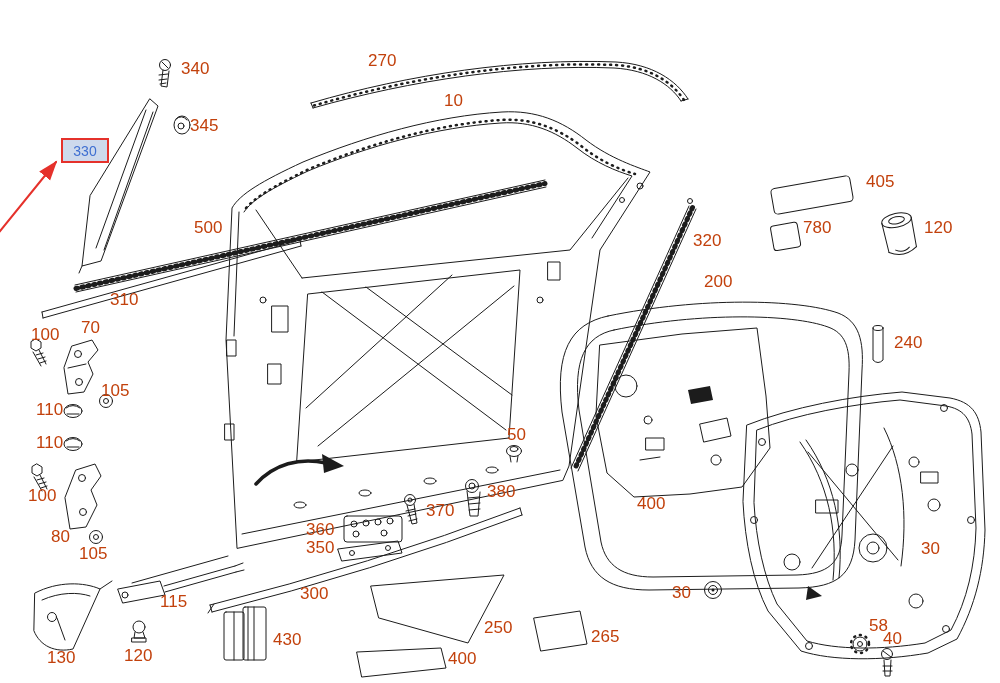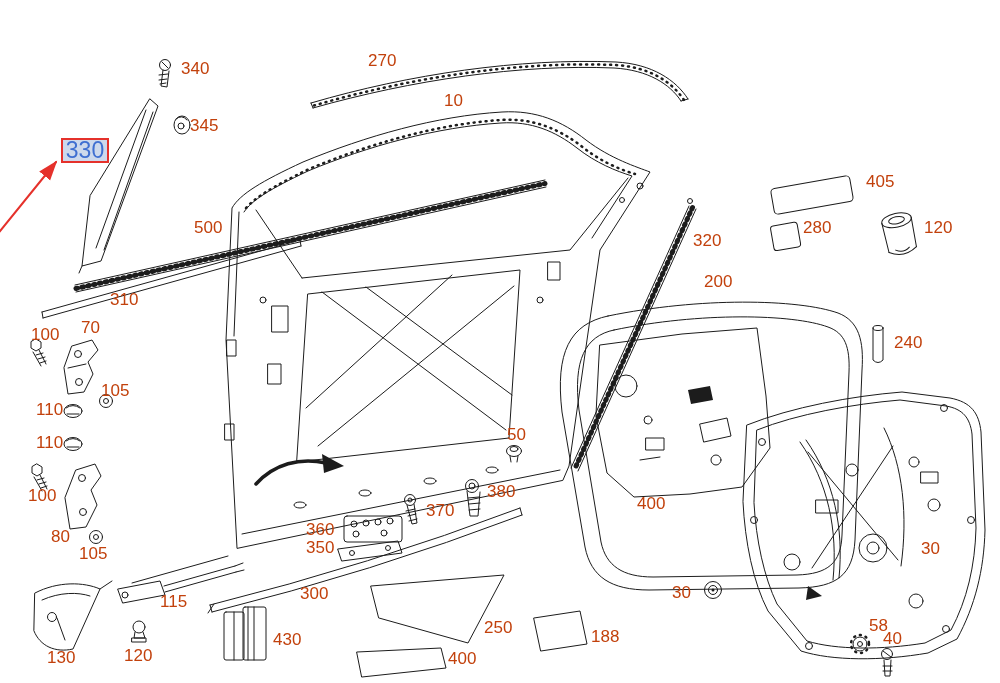--- a/index.html
+++ b/index.html
@@ -12,21 +12,21 @@
   #diagram-svg .rungs   { stroke-width:5; stroke-dasharray:1.5 4.5; }
   #diagram-svg .rungs2  { stroke-width:2.5; stroke-dasharray:1 5; }
   #diagram-svg .thick   { stroke-width:3.5; }
   #diagram-svg .redline { stroke:#e5312b; stroke-width:2; }
   #diagram-svg .redfill { fill:#e5312b; stroke:none; }
   .part-label { position:absolute; font-size:17px; color:#c2410c; line-height:1.1;
                 cursor:pointer; user-select:none; white-space:nowrap; }
   #highlight-330 { position:absolute; left:61px; top:138px; width:48px; height:25px;
                    border:2px solid #e5312b; background:#cdd9ec; color:#3f6fd1;
                    display:flex; align-items:center; justify-content:center;
-                   font-size:23px; cursor:pointer; }
+                   font-size:14px; cursor:pointer; }
 </style>
 </head>
 <body>
 
 <div id="stage">
 
 <svg id="diagram-svg" width="1000" height="683" viewBox="0 0 1000 683">
   <defs>
     <marker id="redarrow" markerWidth="12" markerHeight="10" refX="9" refY="3.5" orient="auto" markerUnits="strokeWidth">
       <path d="M0,0 L10,3.5 L0,7 Z" class="redfill" style="fill: rgb(229, 49, 43);"></path>
@@ -341,21 +341,21 @@
 
 <div id="highlight-330" style="border-color: rgb(229, 49, 43); background: rgb(205, 217, 236); color: rgb(63, 111, 209);">330</div>
 
 <div class="part-label" style="left:181px;top:60px">340</div>
 <div class="part-label" style="left:190px;top:117px">345</div>
 <div class="part-label" style="left:368px;top:52px">270</div>
 <div class="part-label" style="left:444px;top:92px">10</div>
 <div class="part-label" style="left:194px;top:219px">500</div>
 <div class="part-label" style="left:693px;top:232px">320</div>
 <div class="part-label" style="left:866px;top:173px">405</div>
-<div class="part-label" style="left:803px;top:219px">280</div>
+<div class="part-label" style="left:803px;top:219px">780</div>
 <div class="part-label" style="left:924px;top:219px">120</div>
 <div class="part-label" style="left:704px;top:273px">200</div>
 <div class="part-label" style="left:894px;top:334px">240</div>
 <div class="part-label" style="left:110px;top:291px">310</div>
 <div class="part-label" style="left:31px;top:326px">100</div>
 <div class="part-label" style="left:81px;top:319px">70</div>
 <div class="part-label" style="left:101px;top:382px">105</div>
 <div class="part-label" style="left:36px;top:401px">110</div>
 <div class="part-label" style="left:36px;top:434px">110</div>
 <div class="part-label" style="left:28px;top:487px">100</div>
@@ -366,20 +366,20 @@
 <div class="part-label" style="left:124px;top:647px">120</div>
 <div class="part-label" style="left:273px;top:631px">430</div>
 <div class="part-label" style="left:300px;top:585px">300</div>
 <div class="part-label" style="left:306px;top:539px">350</div>
 <div class="part-label" style="left:306px;top:521px">360</div>
 <div class="part-label" style="left:426px;top:502px">370</div>
 <div class="part-label" style="left:487px;top:483px">380</div>
 <div class="part-label" style="left:507px;top:426px">50</div>
 <div class="part-label" style="left:484px;top:619px">250</div>
 <div class="part-label" style="left:448px;top:650px">400</div>
-<div class="part-label" style="left:591px;top:628px">188</div>
+<div class="part-label" style="left:591px;top:628px">265</div>
 <div class="part-label" style="left:637px;top:495px">400</div>
 <div class="part-label" style="left:672px;top:584px">30</div>
 <div class="part-label" style="left:921px;top:540px">30</div>
 <div class="part-label" style="left:869px;top:617px">58</div>
 <div class="part-label" style="left:883px;top:630px">40</div>
 
 </div>
 
 </body></html>

